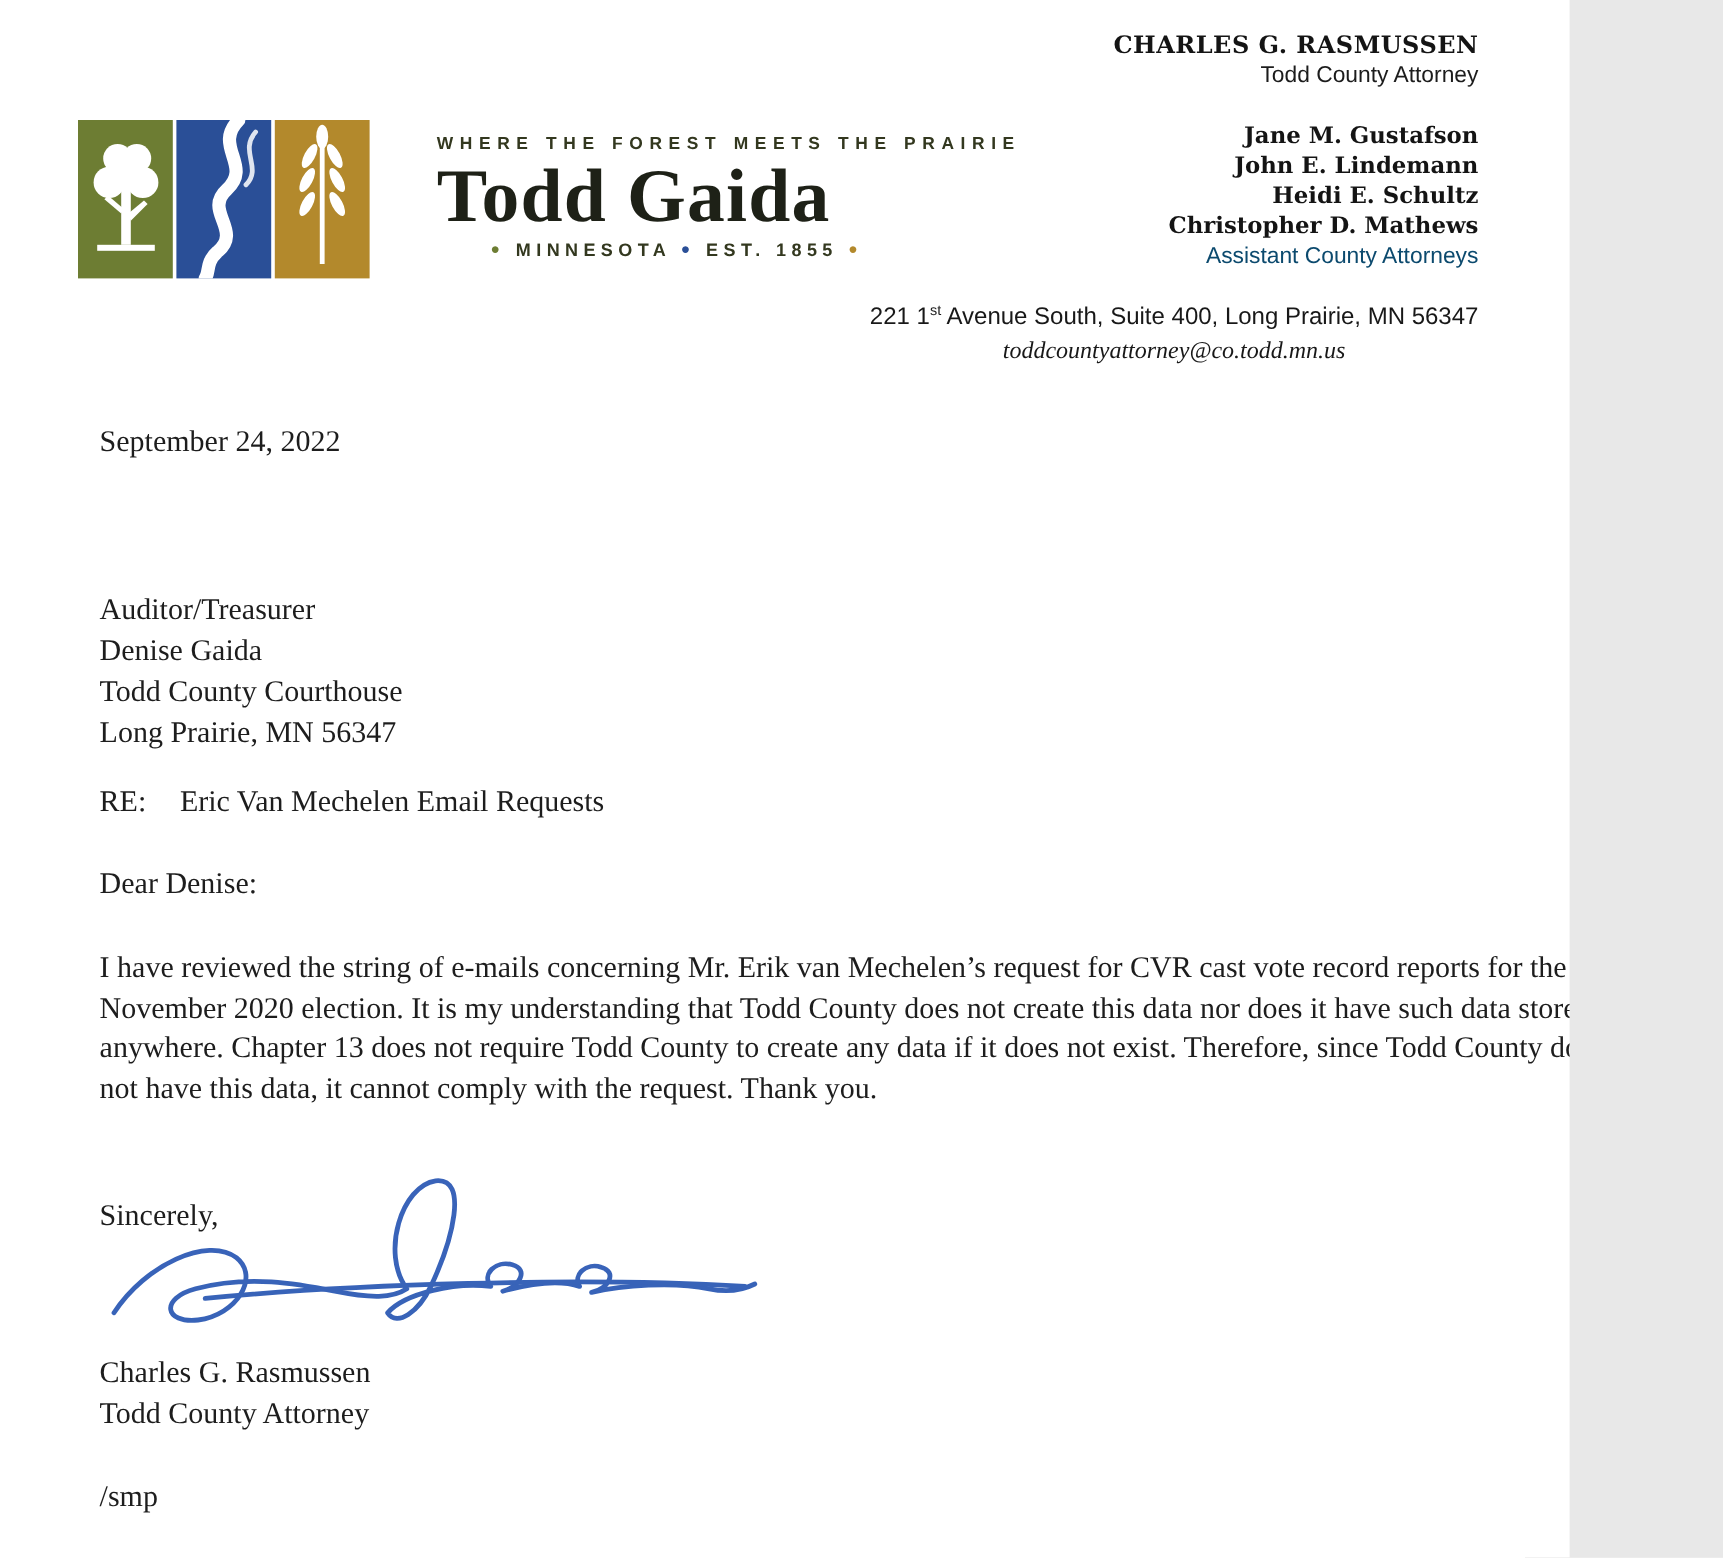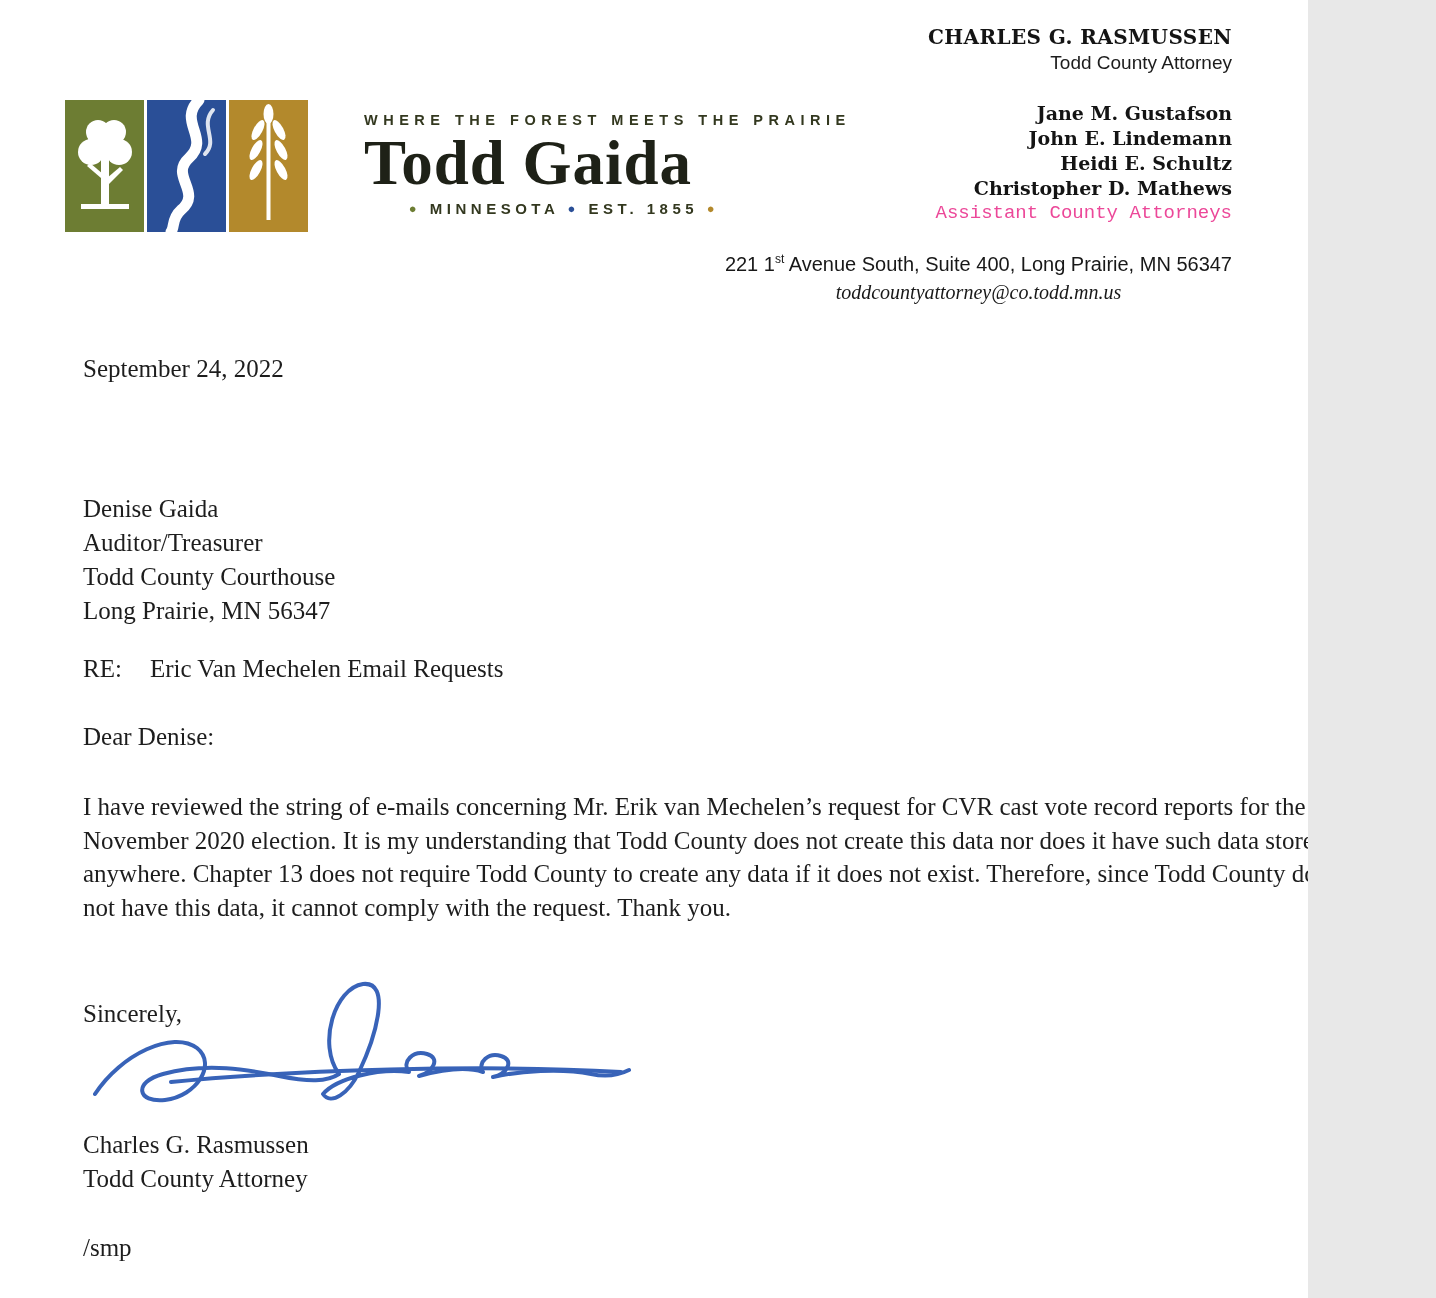--- a/index.html
+++ b/index.html
@@ -25,22 +25,22 @@
   .attorney-title{
     font-family:"Liberation Sans", sans-serif;
     font-size:19px; color:#1c1c1c; line-height:25px;
   }
   .assistants{ margin-top:26px; }
   .assistant-name{
     font-family:"DejaVu Serif", serif;
     font-weight:bold; font-size:19px; color:#141414; line-height:25px;
   }
   .assistants-label{
-    font-family:Liberation Mono, monospace;
-    font-size:19px; color:#ec4899; line-height:25px;
+    font-family:Liberation Sans, sans-serif;
+    font-size:19px; color:#0c4a6e; line-height:25px;
   }
   .contact{ margin-top:24px;text-align:center; }
   .contact-line{
     font-family:"Liberation Sans", sans-serif;
     font-size:20px; color:#181818; line-height:28px;
   }
   .contact-line sup{ font-size:12px; line-height:0; }
   .contact-email{
     font-family:"Liberation Serif", serif;
     font-style:italic; font-size:20px; color:#181818; line-height:28px;
@@ -173,22 +173,22 @@
         <span class="dot dot-gold">●</span>
       </div>
     </div>
   </div>
 
   <div class="letter">
 
     <div class="date-line">September 24, 2022</div>
 
     <div class="recipient-block">
+      <div>Auditor/Treasurer</div>
       <div>Denise Gaida</div>
-      <div>Auditor/Treasurer</div>
       <div>Todd County Courthouse</div>
       <div>Long Prairie, MN 56347</div>
     </div>
 
     <div class="re-line">
       <span>RE:</span><span class="re-subject">Eric Van Mechelen Email Requests</span>
     </div>
 
     <div class="salutation">Dear Denise:</div>
 

